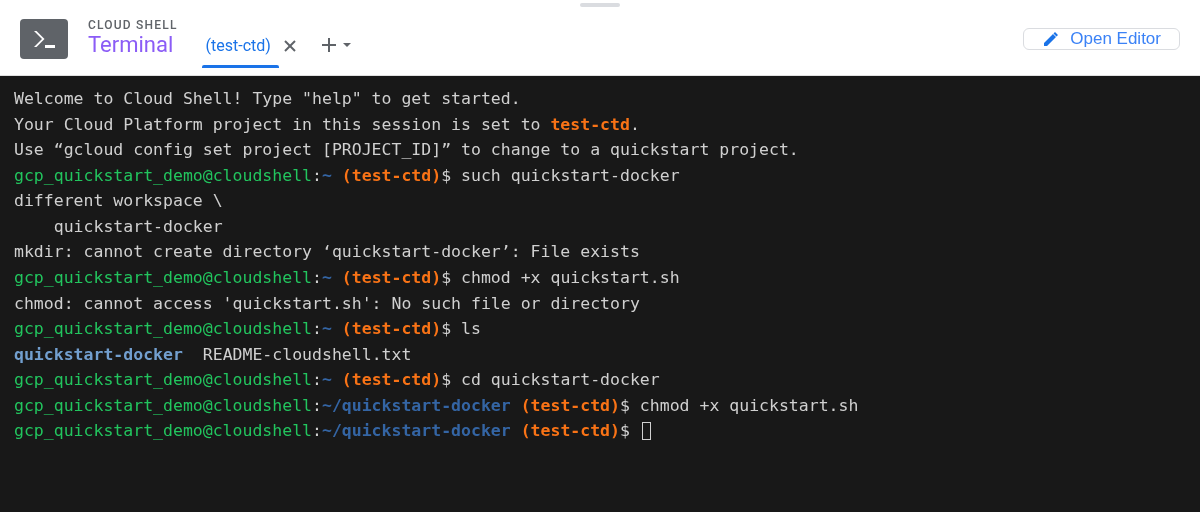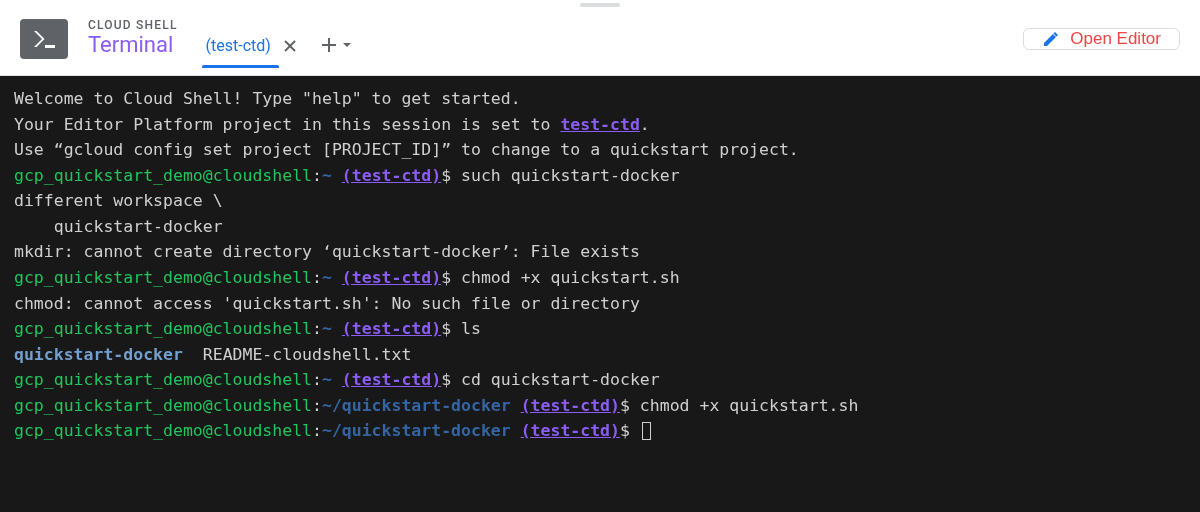--- a/index.html
+++ b/index.html
@@ -100,40 +100,40 @@
   }
   .add-tab svg { fill: #5f6368; }
   .chev { margin-left: 2px; }
   .spacer { flex: 1; }
   .open-editor-btn {
     display: flex;
     align-items: center;
     gap: 10px;
     border: 1px solid #dadce0;
     background: #fff;
-    color: #ef4444;
+    color: #3b82f6;
     font-size: 17px;
     font-weight: 500;
     padding: 0 18px;
     border-radius: 6px;
     cursor: pointer;
   }
   .open-editor-btn svg { fill: #1a73e8; }
   .terminal {
     flex: 1;
     background: #181818;
     color: #d0d0d0;
     font-family: 'Menlo', 'Consolas', monospace;
     font-size: 16.5px;
     line-height: 1.55;
     padding: 10px 14px;
     white-space: pre;
     overflow: hidden;
   }
-  .y { color: #8b5cf6; font-weight: bold; text-decoration: underline; }
+  .y { color: #f97316; font-weight: bold; }
   .g { color: #22c55e; }
   .b { color: #3465a4; font-weight: bold; }
   .bb { color: #729fcf; font-weight: bold; }
   .w { color: #d0d0d0; margin-top: 17px; }
   .cursor {
     display: inline-block;
     width: 9px;
     height: 18px;
     border: 1px solid #d0d0d0;
     vertical-align: text-bottom;
@@ -180,21 +180,21 @@
   <div class="spacer"></div>
   <button class="open-editor-btn">
     <svg width="18" height="18" viewBox="0 0 18 18">
         <path d="M2 13 L2 16 L5 16 L14 7 L11 4 Z M13 2 L16 5 L14.5 6.5 L11.5 3.5 Z"></path>
       </svg>
     <span>Open Editor</span>
   </button>
 </div>
 
 <div class="terminal"><span class="w">Welcome to Cloud Shell! Type "help" to get started.</span>
-<span class="w">Your Editor Platform project in this session is set to </span><span class="y">test-ctd</span><span class="w">.</span>
+<span class="w">Your Cloud Platform project in this session is set to </span><span class="y">test-ctd</span><span class="w">.</span>
 <span class="w">Use “gcloud config set project [PROJECT_ID]” to change to a quickstart project.</span>
 <span class="g">gcp_quickstart_demo@cloudshell</span><span class="w">:</span><span class="b">~</span> <span class="y">(test-ctd)</span><span class="w">$</span><span class="w"> such quickstart-docker</span>
 <span class="w">different workspace \</span>
 <span class="w">    quickstart-docker</span>
 <span class="w">mkdir: cannot create directory ‘quickstart-docker’: File exists</span>
 <span class="g">gcp_quickstart_demo@cloudshell</span><span class="w">:</span><span class="b">~</span> <span class="y">(test-ctd)</span><span class="w">$</span><span class="w"> chmod +x quickstart.sh</span>
 <span class="w">chmod: cannot access 'quickstart.sh': No such file or directory</span>
 <span class="g">gcp_quickstart_demo@cloudshell</span><span class="w">:</span><span class="b">~</span> <span class="y">(test-ctd)</span><span class="w">$</span><span class="w"> ls</span>
 <span class="bb">quickstart-docker</span><span class="w">  README-cloudshell.txt</span>
 <span class="g">gcp_quickstart_demo@cloudshell</span><span class="w">:</span><span class="b">~</span> <span class="y">(test-ctd)</span><span class="w">$</span><span class="w"> cd quickstart-docker</span>

